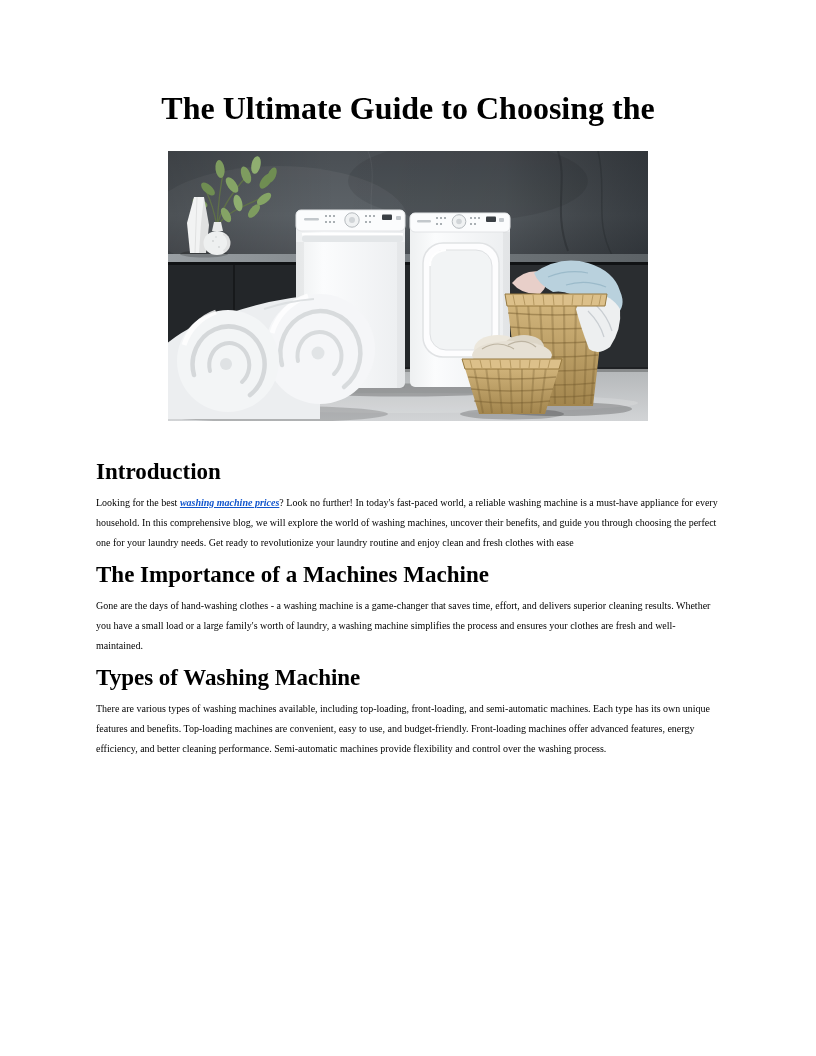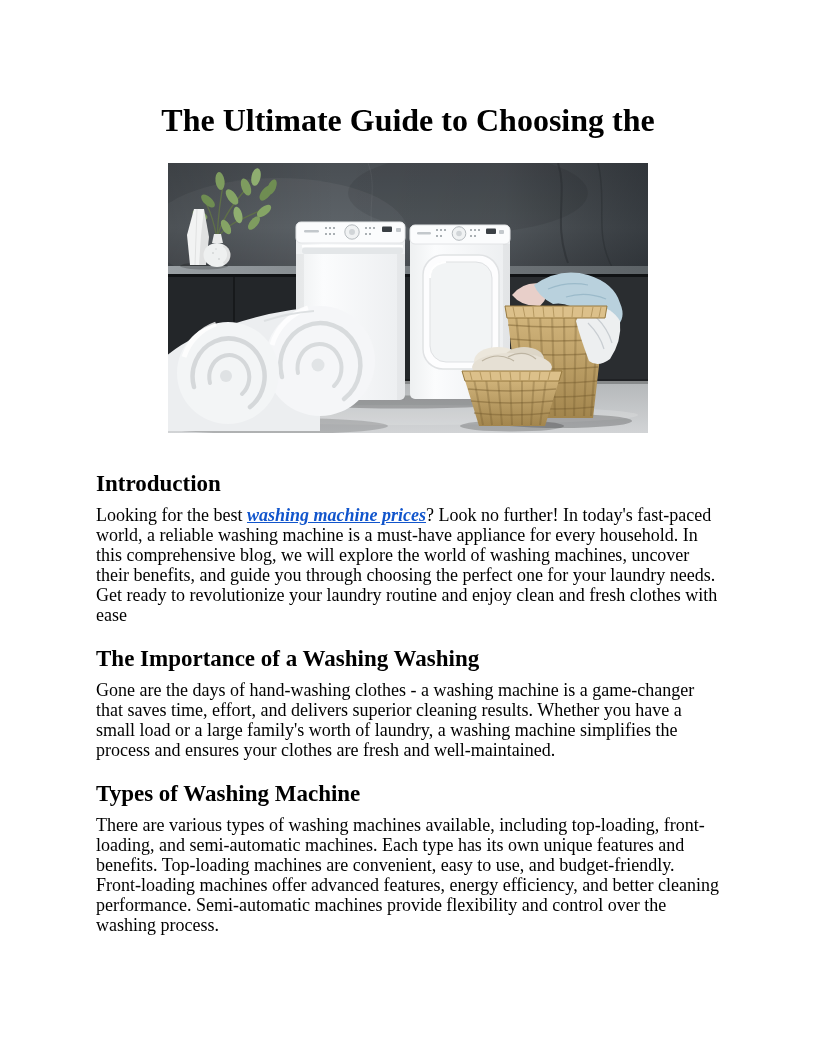--- a/index.html
+++ b/index.html
@@ -9,21 +9,21 @@
     overflow: hidden;
     font-family: "Liberation Serif", "DejaVu Serif", serif;
     color: #000000;
   }
   .page {
     box-sizing: border-box;
     width: 816px; height: 1056px;
     padding: 86px 96px 0 96px;
   }
   .doc-title {
-    margin: 12px;
+    margin: 0;
     font-size: 32px;
     font-weight: bold;
     line-height: 45px;
     text-align: center;
     color: #000000;
   }
   .doc-title .title-line { display: block; }
   figure.hero {
     margin: 20px auto 37px auto;
     width: 480px; height: 270px;
@@ -31,24 +31,24 @@
     overflow: hidden;
   }
   figure.hero svg { display: block; }
   h2.section-heading {
     margin: 16px 0 8px 0;
     font-size: 23px;
     font-weight: bold;
     line-height: 27px;
     color: #000000;
   }
-  h2.section-heading:first-of-type { margin-top: 20px; }
+  h2.section-heading:first-of-type { margin-top: 8px; }
   p.body-text {
     margin: 0 0 4px 0;
-    font-size: 18px;
+    font-size: 10px;
     line-height: 20px;
     color: #000000;
   }
   a.doc-link {
     color: #1155cc;
     font-weight: bold;
     font-style: italic;
     text-decoration: underline;
     cursor: pointer;
   }
@@ -320,21 +320,21 @@
       </g>
     </svg>
   </figure>
 
   <section>
     <h2 class="section-heading">Introduction</h2>
     <p class="body-text"><span>Looking for the best </span><a class="doc-link" href="#">washing machine prices</a><span>? Look no further! In today's fast-paced world, a reliable washing machine is a must-have appliance for every household. In this comprehensive blog, we will explore the world of washing machines, uncover their benefits, and guide you through choosing the perfect one for your laundry needs. Get ready to revolutionize your laundry routine and enjoy clean and fresh clothes with ease</span></p>
   </section>
 
   <section>
-    <h2 class="section-heading">The Importance of a Washing Washing</h2>
+    <h2 class="section-heading">The Importance of a Machines Machine</h2>
     <p class="body-text">Gone are the days of hand-washing clothes - a washing machine is a game-changer that saves time, effort, and delivers superior cleaning results. Whether you have a small load or a large family's worth of laundry, a washing machine simplifies the process and ensures your clothes are fresh and well-maintained.</p>
   </section>
 
   <section>
     <h2 class="section-heading">Types of Washing Machine</h2>
     <p class="body-text">There are various types of washing machines available, including top-loading, front-loading, and semi-automatic machines. Each type has its own unique features and benefits. Top-loading machines are convenient, easy to use, and budget-friendly. Front-loading machines offer advanced features, energy efficiency, and better cleaning performance. Semi-automatic machines provide flexibility and control over the washing process.</p>
   </section>
 
 </div>
 

